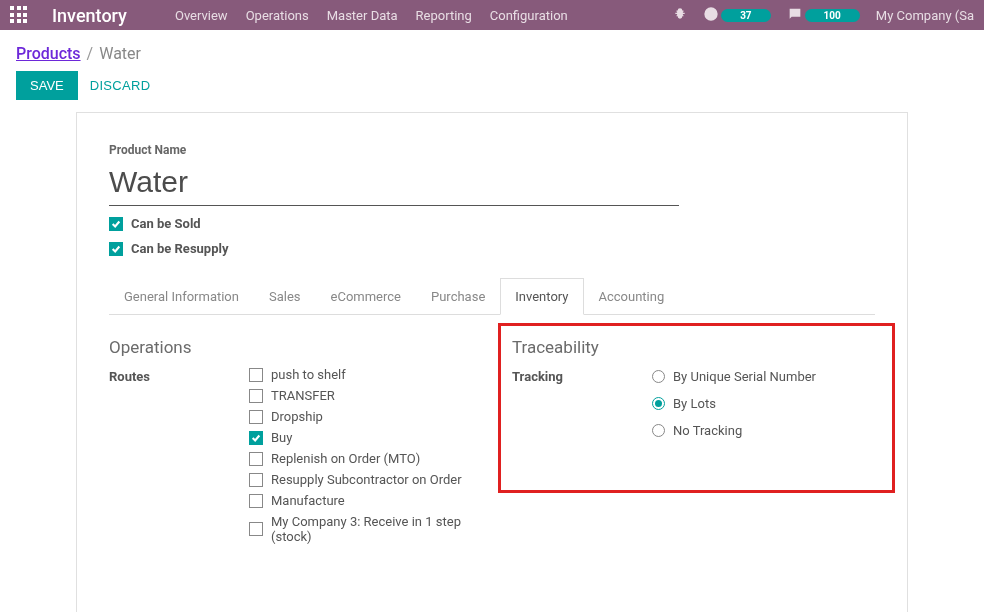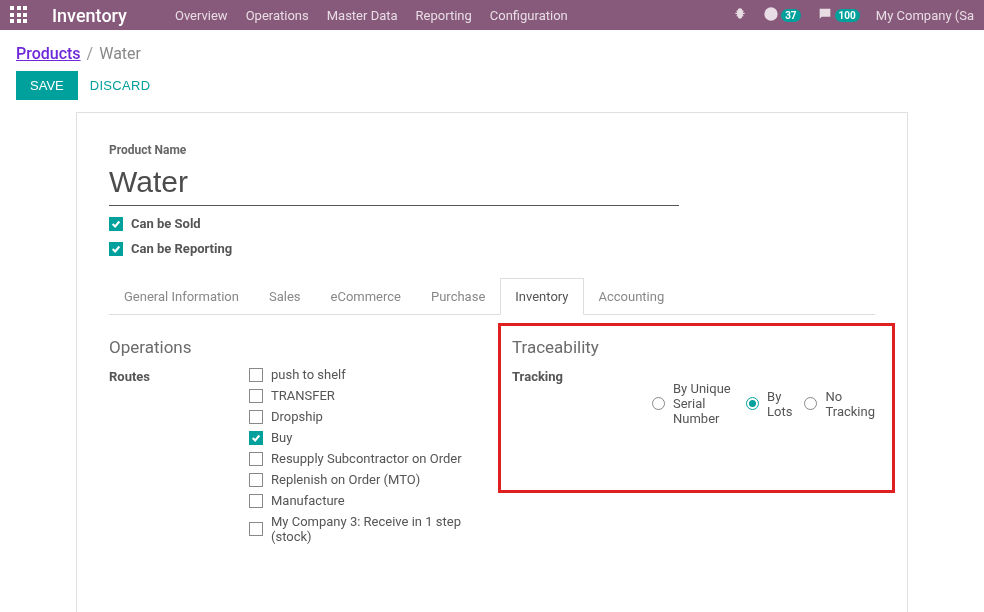--- a/index.html
+++ b/index.html
@@ -6,21 +6,21 @@
 body { font-family: -apple-system, BlinkMacSystemFont, "Segoe UI", Roboto, sans-serif; font-size: 13px; color: #4c4c4c; background: #fff; width: 984px; height: 612px; overflow: hidden; }
 .topbar { background: #875a7b; height: 30px; display: flex; align-items: center; color: #fff; padding: 0 10px; }
 .apps-icon { width: 18px; height: 18px; margin-right: 24px; display: grid; grid-template-columns: repeat(3,1fr); grid-template-rows: repeat(3,1fr); gap: 2px; cursor: pointer; }
 .apps-icon span { background: #fff; width: 4px; height: 4px; }
 .brand { font-size: 18px; font-weight: 500; margin-right: 48px; }
 .nav { display: flex; gap: 18px; font-size: 13px; }
 .nav-item { cursor: pointer; color: #e8dde4; }
 .topbar-right { margin-left: auto; display: flex; align-items: center; gap: 16px; }
 .debug-icon svg, .clock-icon svg, .chat-icon svg { fill: #e8dde4; }
 .badge-group { display: flex; align-items: center; cursor: pointer; }
-.badge { background: #00a09d; color: #fff; font-size: 10px; font-weight: 700; padding: 1px 4px; border-radius: 8px; margin-left: 2px; }
+.badge { background: #00a09d; color: #fff; font-size: 10px; font-weight: 700; padding: 1px 19px; border-radius: 8px; margin-left: 2px; }
 .company { font-size: 13px; color: #e8dde4; cursor: pointer; }
 .crumbs-row { display: flex; align-items: center; padding: 14px 16px 8px 16px; }
 .crumb-link { color: #6d28d9; font-weight: 500; font-size: 16px; cursor: pointer; text-decoration: underline; }
 .crumb-sep { color: #999; font-size: 16px; margin: 0 6px; }
 .crumb-current { color: #888; font-size: 16px; }
 .action-row { display: flex; align-items: center; padding: 0 16px 12px; gap: 12px; }
 .btn-save { background: #00a09d; color: #fff; border: none; padding: 7px 14px; font-size: 13px; font-weight: 500; cursor: pointer; }
 .btn-discard { color: #00a09d; background: transparent; border: none; font-size: 13px; font-weight: 500; cursor: pointer; letter-spacing: 0.3px; }
 .sheet-wrap { padding: 0 16px; }
 .sheet { border: 1px solid #e0e0e0; background: #fff; min-height: 520px; padding: 30px 0 20px; margin: 0 60px; }
@@ -38,21 +38,21 @@
 .col-left { flex: 1; }
 .col-right { flex: 1; position: relative; }
 .section-h { font-size: 17px; color: #6b6b6b; font-weight: 400; margin-bottom: 10px; }
 .field-row { display: flex; align-items: flex-start; gap: 20px; }
 .field-label { width: 120px; font-size: 13px; font-weight: 700; color: #555; flex-shrink: 0; padding-top: 2px; }
 .route-list { display: flex; flex-direction: column; gap: 6px; }
 .route-item { display: flex; align-items: center; gap: 8px; }
 .chk-empty { width: 14px; height: 14px; border: 1.5px solid #888; background: #fff; cursor: pointer; flex-shrink: 0; }
 .route-label { font-size: 13px; color: #555; }
 .highlight-box { position: absolute; border: 3px solid #e02020; top: -14px; left: -14px; right: -20px; height: 170px; pointer-events: none; }
-.radio-list { display: flex; flex-direction: row; gap: 12px; margin-top: 14px; }
+.radio-list { display: flex; flex-direction: column; gap: 12px; margin-top: 2px; }
 .radio-item { display: flex; align-items: center; gap: 8px; cursor: pointer; }
 .radio { width: 13px; height: 13px; border: 1.5px solid #888; border-radius: 50%; display: inline-flex; align-items: center; justify-content: center; flex-shrink: 0; }
 .radio.sel { border-color: #00a09d; }
 .radio.sel::after { content: ""; width: 7px; height: 7px; background: #00a09d; border-radius: 50%; }
 .radio-label { font-size: 13px; color: #555; }
 </style>
 </head>
 <body>
 
 <div class="topbar">
@@ -125,21 +125,21 @@
             </svg>
         </span>
         <span class="chk-label">Can be Sold</span>
       </div>
       <div class="chk-row">
         <span class="chk">
           <svg width="10" height="10" viewBox="0 0 12 12">
               <polyline points="2,6 5,9 10,3"></polyline>
             </svg>
         </span>
-        <span class="chk-label">Can be Reporting</span>
+        <span class="chk-label">Can be Resupply</span>
       </div>
 
       <div class="tabs">
         <div class="tab">General Information</div>
         <div class="tab">Sales</div>
         <div class="tab">eCommerce</div>
         <div class="tab">Purchase</div>
         <div class="tab active">Inventory</div>
         <div class="tab">Accounting</div>
       </div>
@@ -165,25 +165,25 @@
                 <div class="route-item">
                   <span class="chk">
                     <svg width="10" height="10" viewBox="0 0 12 12">
                       <polyline points="2,6 5,9 10,3"></polyline>
                     </svg>
                   </span>
                   <span class="route-label">Buy</span>
                 </div>
                 <div class="route-item">
                   <span class="chk-empty"></span>
+                  <span class="route-label">Replenish on Order (MTO)</span>
+                </div>
+                <div class="route-item">
+                  <span class="chk-empty"></span>
                   <span class="route-label">Resupply Subcontractor on Order</span>
-                </div>
-                <div class="route-item">
-                  <span class="chk-empty"></span>
-                  <span class="route-label">Replenish on Order (MTO)</span>
                 </div>
                 <div class="route-item">
                   <span class="chk-empty"></span>
                   <span class="route-label">Manufacture</span>
                 </div>
                 <div class="route-item">
                   <span class="chk-empty"></span>
                   <span class="route-label">My Company 3: Receive in 1 step (stock)</span>
                 </div>
               </div>

